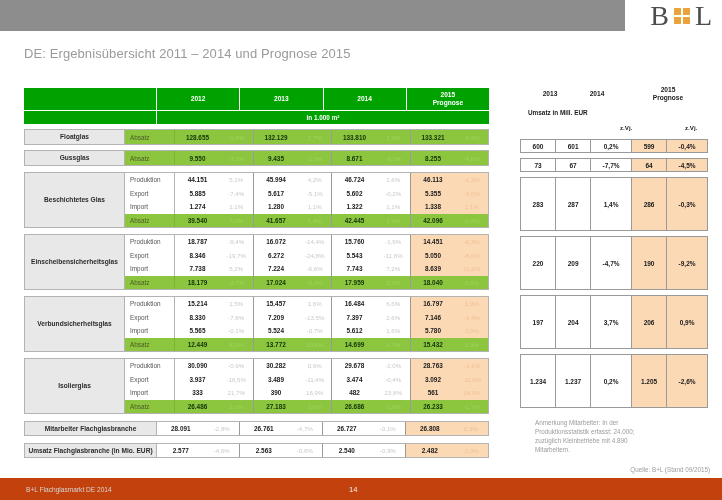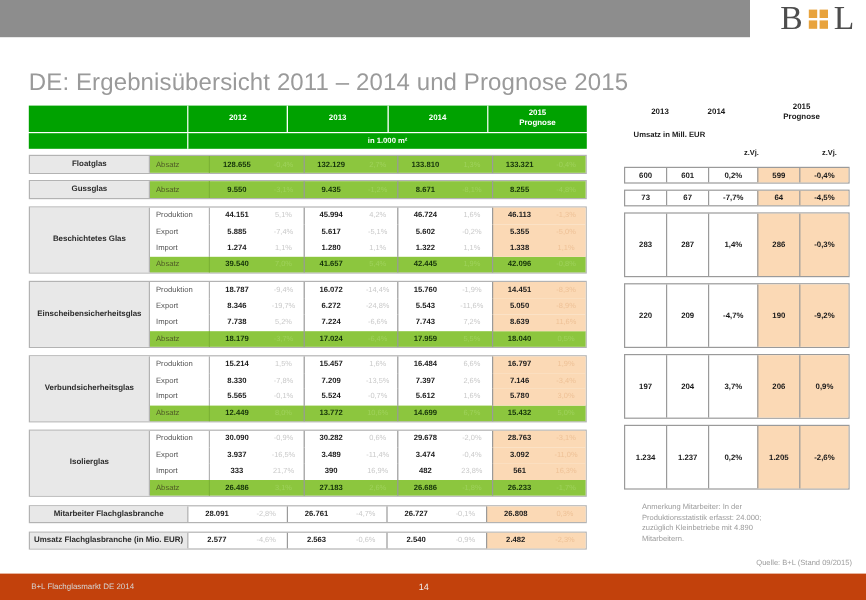--- a/index.html
+++ b/index.html
@@ -23,22 +23,22 @@
     font-size: 28px; color: #4d4d4d; line-height: 1;
   }
   .logo .sq-wrap {
     display: grid; grid-template-columns: 7px 7px; grid-template-rows: 7px 7px;
     gap: 2px; margin: 0 2px;
   }
   .logo .sq { background: #e8a33d; width: 7px; height: 7px; }
 
   
   .page-title {
-    position: absolute; left: 24px; top: 58px;
-    font-size: 20px; color: #9a9a9a; letter-spacing: .1px;
+    position: absolute; left: 24px; top: 46px;
+    font-size: 13px; color: #9a9a9a; letter-spacing: .1px;
     white-space: nowrap;
   }
 
   
   .num  { font-size: 6.4px; font-weight: bold; color: #1a1a1a; }
   .pct  { font-size: 6.2px; }
 
   
   .ltable { position: absolute; left: 24px; top: 88px; width: 465px; }
 

